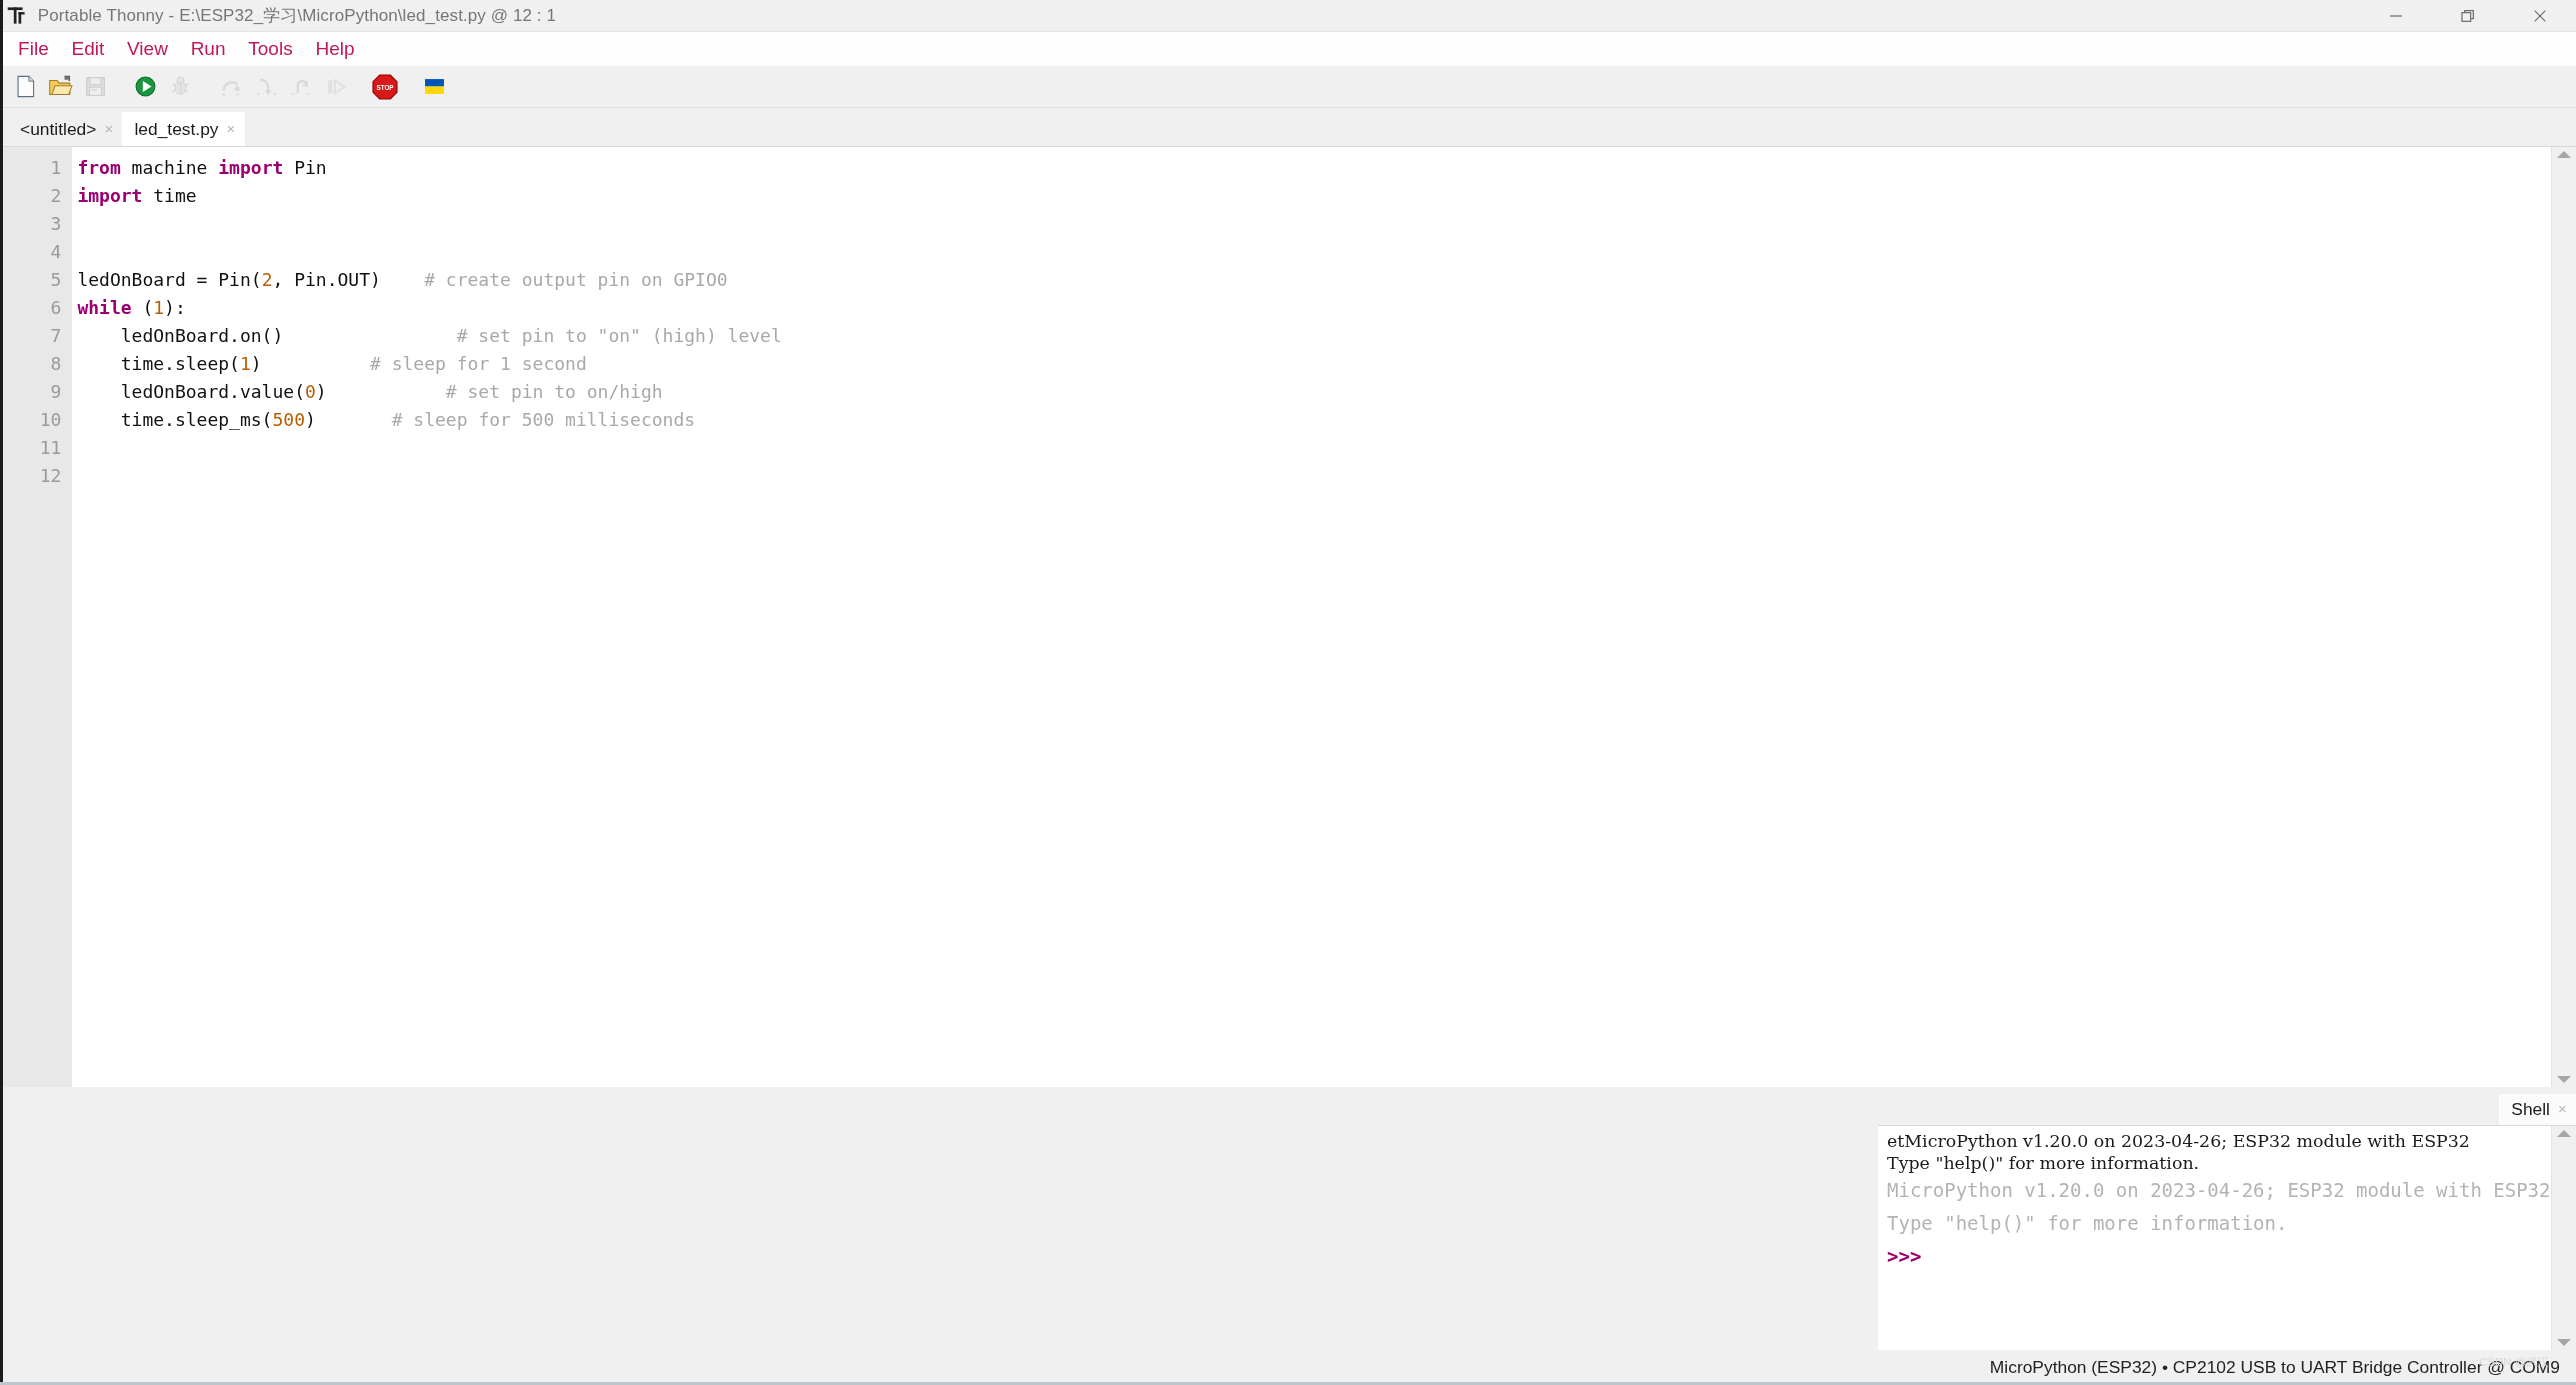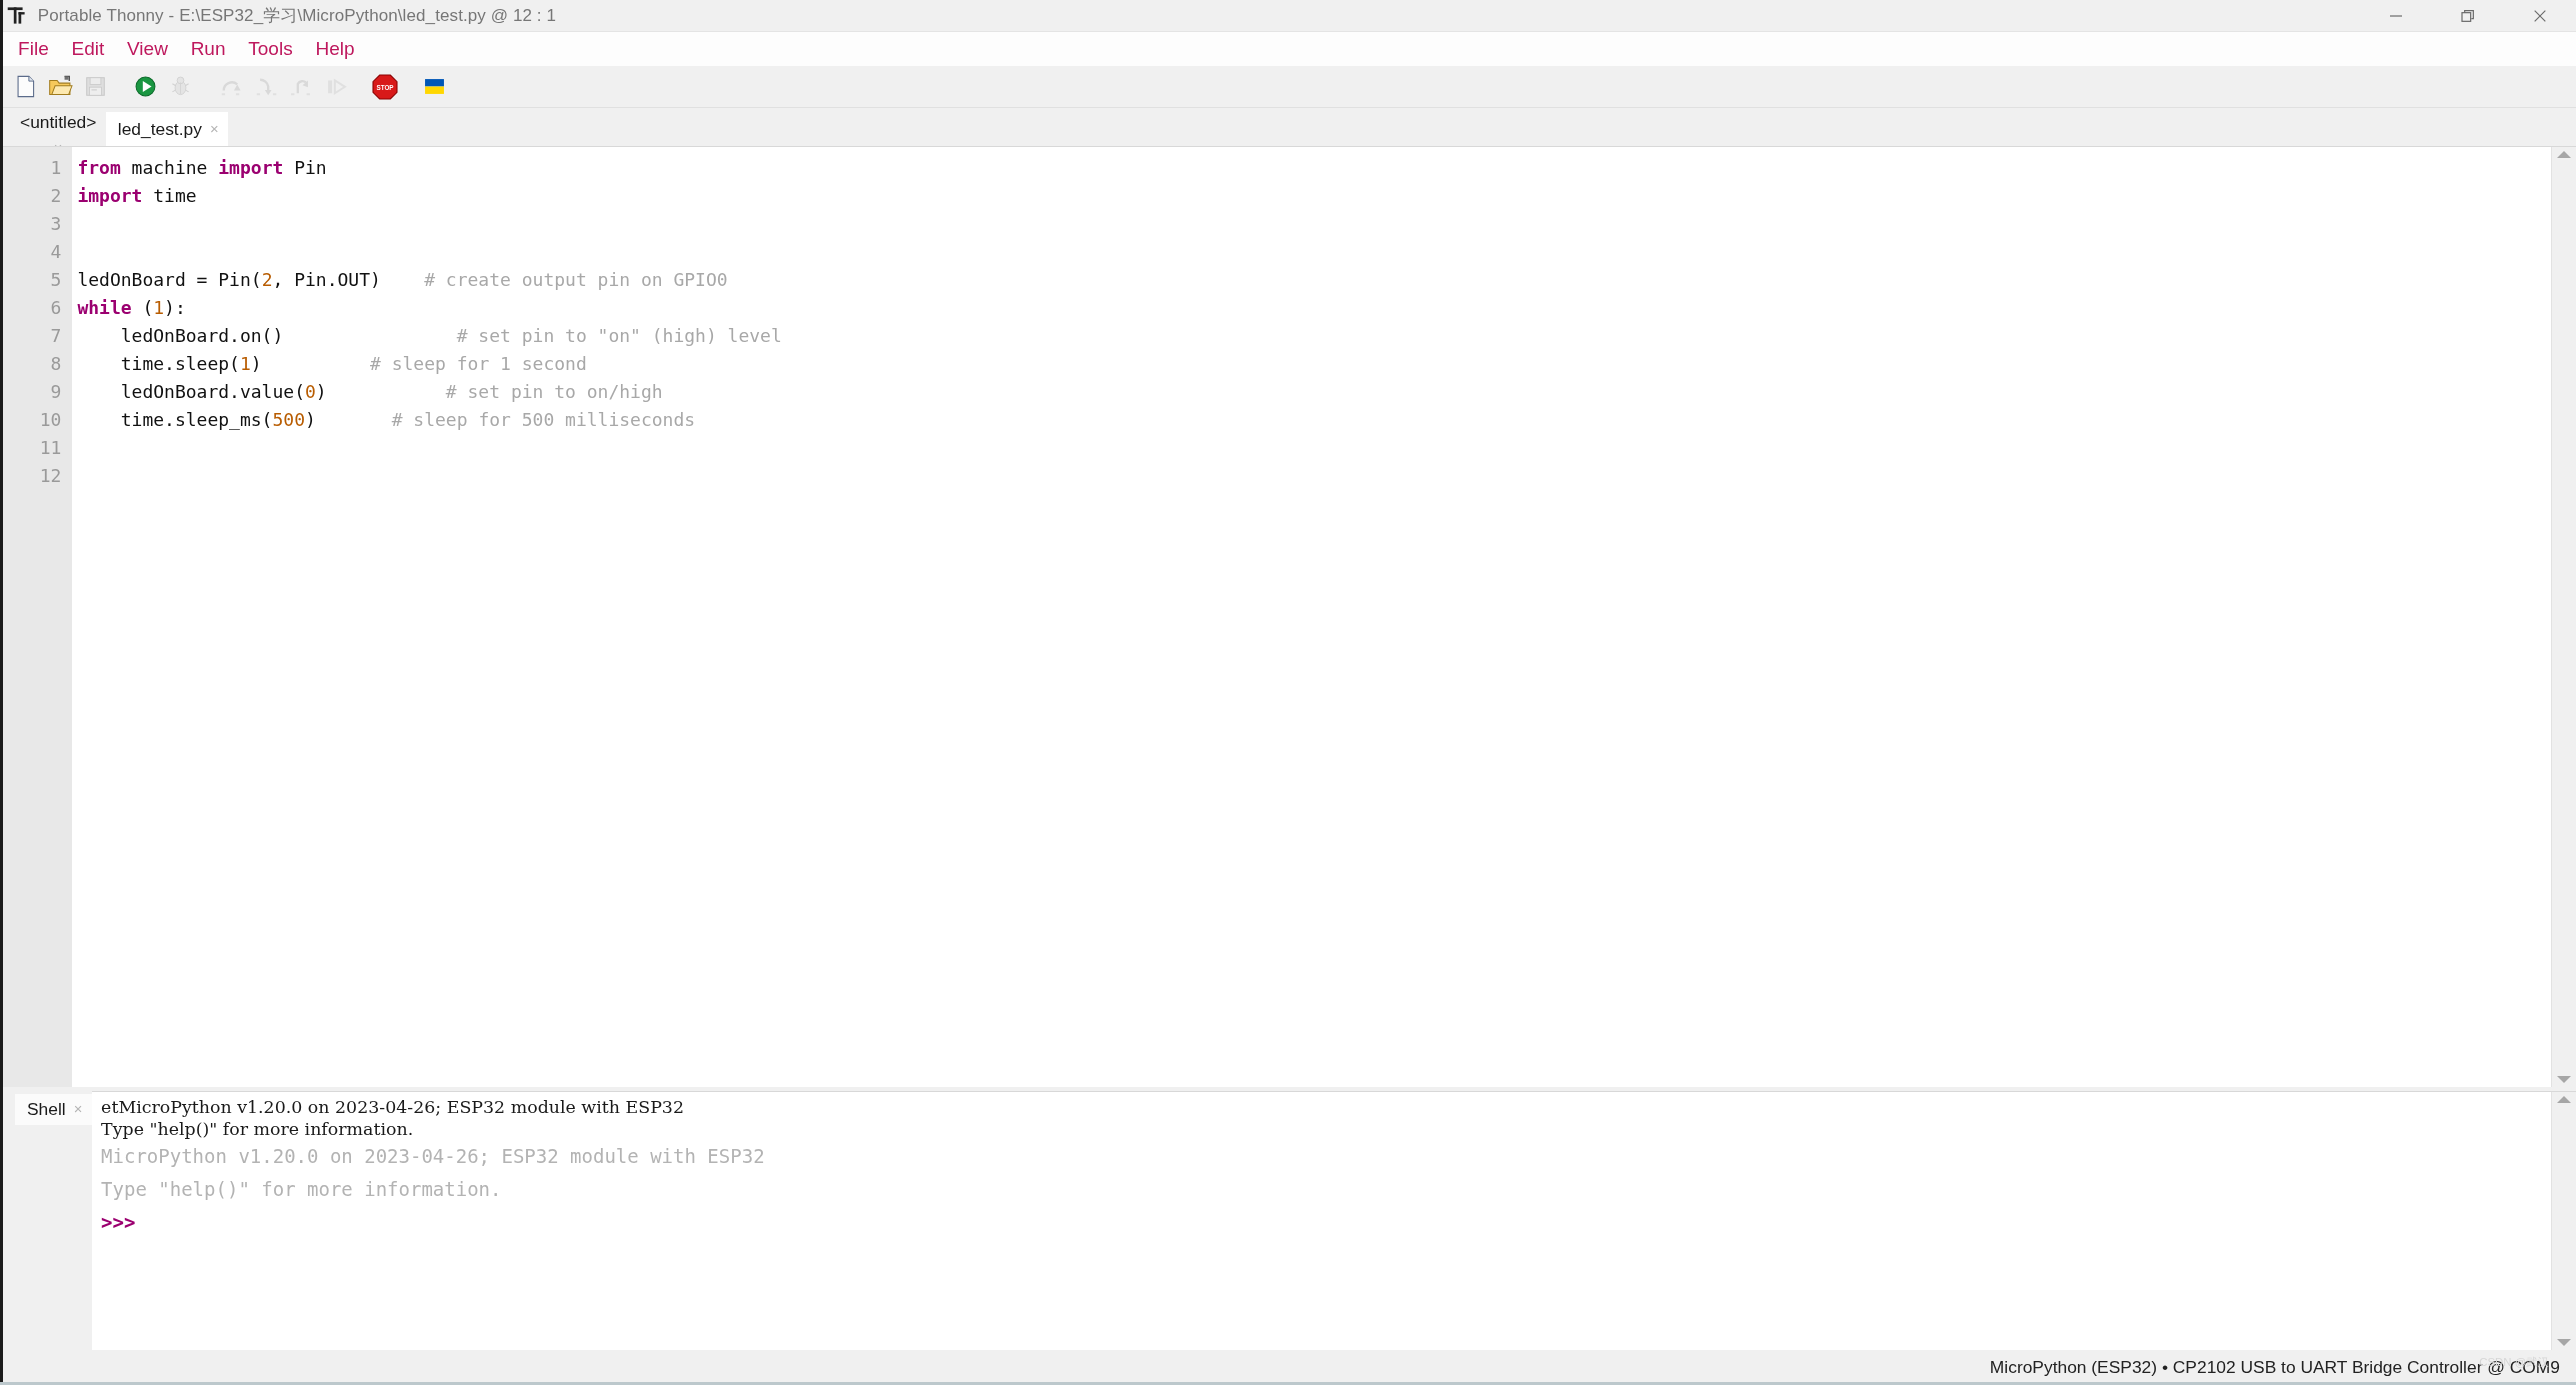--- a/index.html
+++ b/index.html
@@ -98,21 +98,21 @@
   .tab {
     height: 34px;
     display: flex;
     align-items: center;
     padding: 0 9.4px 0 12px;
     font-size: 17.4px;
     color: #1a1a1a;
     gap: 8px;
     white-space: nowrap;
   }
-  .tab.inactive { background: #f0f0f0; color: #1a1a1a; flex-direction: column; }
+  .tab.inactive { background: #f0f0f0; color: #1a1a1a; }
   .tab.active { background: #ffffff; }
   .tab-close {
     font-size: 14.8px;
     color: #b4b4b4;
     line-height: 1;
   }
 
   
   .editor-wrap {
     flex: 0 0 941px;
@@ -175,24 +175,25 @@
     border-right: 7.4px solid transparent;
   }
   .scroll-arrow.up { border-bottom: 7.4px solid #a6a6a6; }
   .scroll-arrow.down { border-top: 7.4px solid #a6a6a6; }
 
   
   .shell-panel {
     flex: 1 1 auto;
     background: #f0f0f0;
     display: flex;
-    flex-direction: row;
-    padding-left: 15px;
+    flex-direction: column;
+    padding-left: 8px;
     padding-top: 4px;
     min-height: 0;
+    align-items: flex-end;
   }
   .shell-tabstrip {
     height: 34px;
     display: flex;
     align-items: flex-end;
     flex: 0 0 34px;
   }
   .shell-tab {
     height: 31px;
     background: #fbfbfb;

